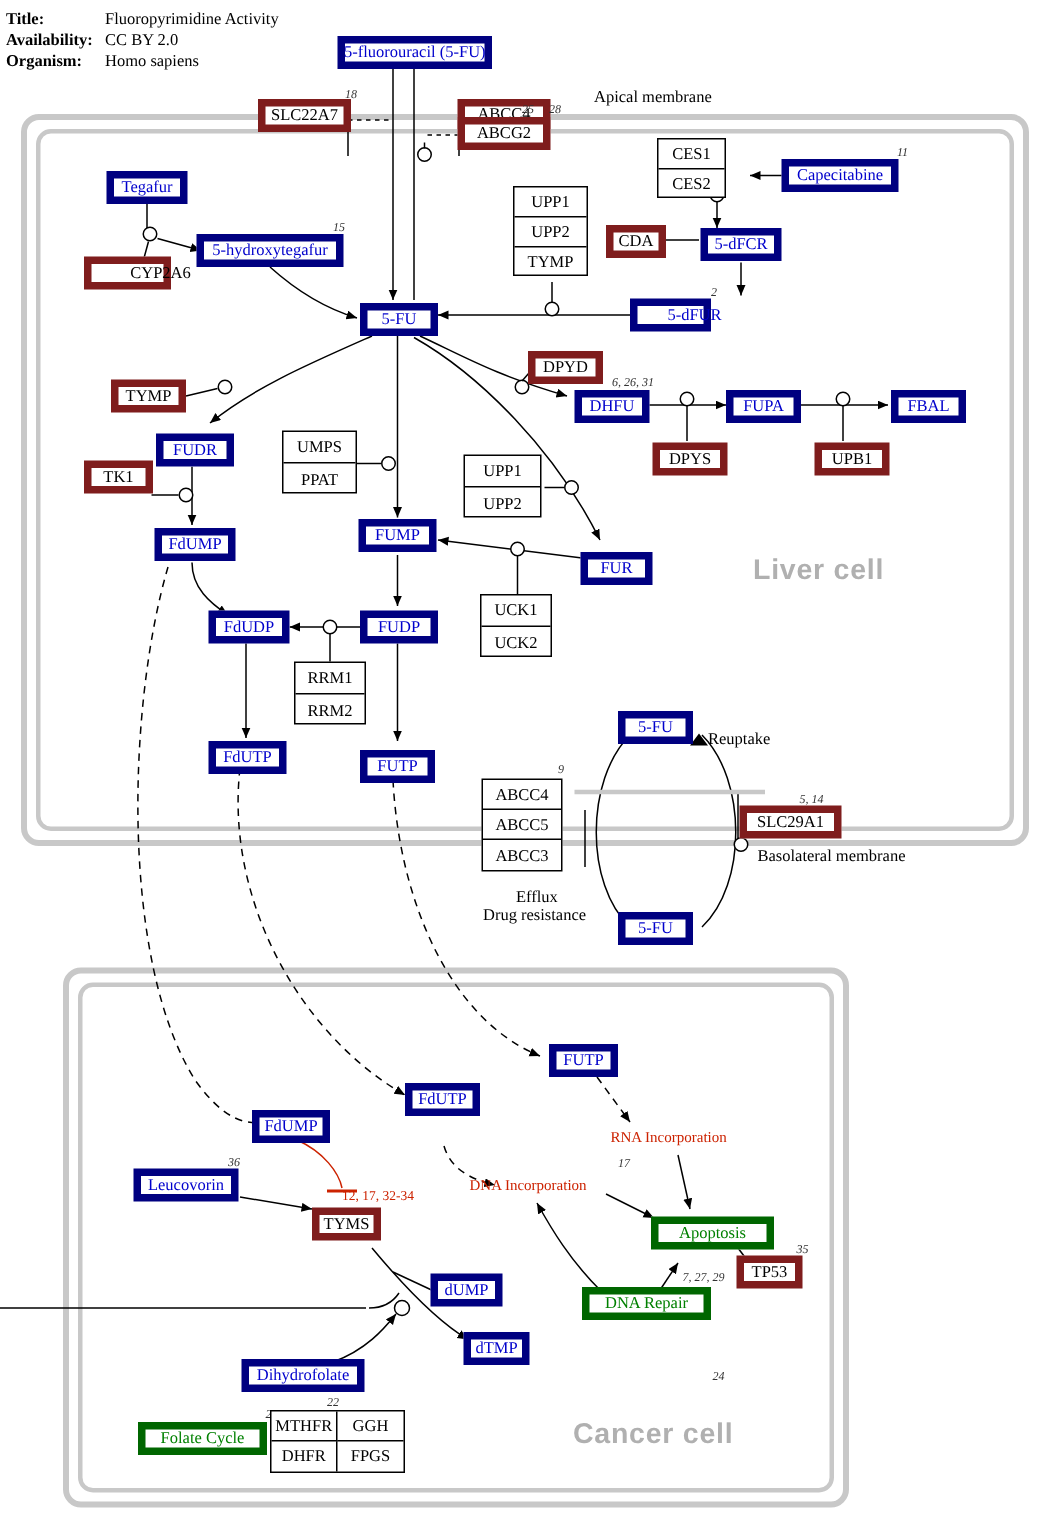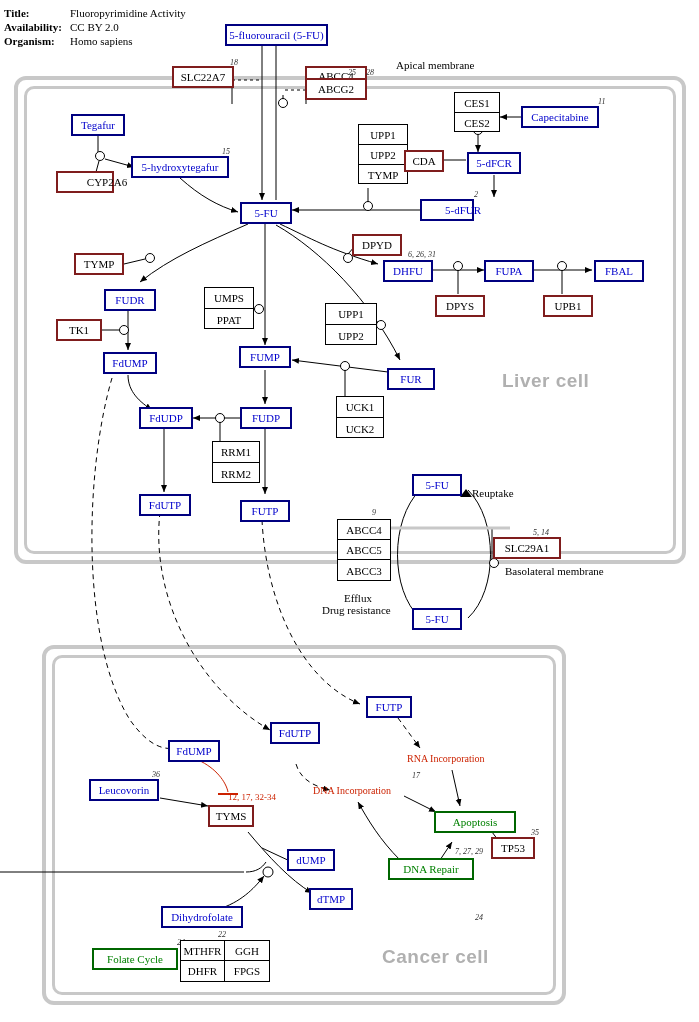--- a/index.html
+++ b/index.html
@@ -15,33 +15,33 @@
 
   
   .meta{position:absolute;left:4px;top:6px;font-size:11px;line-height:14px;}
   .meta .row{white-space:nowrap;}
   .meta .lbl{font-weight:bold;display:inline-block;min-width:66px;}
   .meta .val{font-weight:normal;}
 
   
   .node{
     position:absolute;
-    border:2px solid #7f1d1d;
+    border:5px solid #7f1d1d;
     background:#fff;
     font-size:11px;
     line-height:1;
     display:flex;align-items:center;justify-content:center;
     text-align:center;
     box-sizing:border-box;
     white-space:nowrap;
   }
   .gene{color:#0000cc;border-color:#000080;}
   .green{color:#008000;border-color:#006600;}
   .plain{color:#000;}
-  .grp{position:absolute;border:1px solid #000;box-sizing:border-box;background:#fff;margin-left:16px;}
+  .grp{position:absolute;border:1px solid #000;box-sizing:border-box;background:#fff;}
   .grp .cell{position:absolute;left:0;right:0;border-bottom:1px solid #000;display:flex;align-items:center;justify-content:center;font-size:11px;color:#000;box-sizing:border-box;}
   .grp .cell:last-child{border-bottom:none;}
   .grp2{position:absolute;border:1px solid #000;box-sizing:border-box;background:#fff;display:grid;}
   .grp2 .c{border-right:1px solid #000;border-bottom:1px solid #000;display:flex;align-items:center;justify-content:center;font-size:11px;box-sizing:border-box;}
 
   
   .compartment{
     position:absolute;
     border:4px solid #c8c8c8;
     border-radius:12px;
@@ -267,21 +267,21 @@
   <div class="node plain" style="left:74px;top:253px;width:50px;height:22px;">TYMP</div>
   <div class="node plain" style="left:352px;top:234px;width:50px;height:22px;">DPYD</div>
   <div class="node gene" style="left:383px;top:260px;width:50px;height:22px;">DHFU</div>
   <div class="ann sup" style="left:408px;top:250px;">6, 26, 31</div>
   <div class="node plain" style="left:435px;top:295px;width:50px;height:22px;">DPYS</div>
   <div class="node gene" style="left:484px;top:260px;width:50px;height:22px;">FUPA</div>
   <div class="node plain" style="left:543px;top:295px;width:50px;height:22px;">UPB1</div>
   <div class="node gene" style="left:594px;top:260px;width:50px;height:22px;">FBAL</div>
 
   <div class="node gene" style="left:104px;top:289px;width:52px;height:22px;">FUDR</div>
-  <div class="node plain" style="left:56px;top:319px;width:46px;height:22px;font-family:Liberation Serif, serif;">TK1</div>
+  <div class="node plain" style="left:56px;top:307px;width:46px;height:22px;font-family:Liberation Serif, serif;">TK1</div>
 
   <div class="grp" style="left:188px;top:287px;width:50px;height:42px;">
     <div class="cell" style="top:0;height:21px;">UMPS</div>
     <div class="cell" style="top:21px;height:21px;">PPAT</div>
   </div>
 
   <div class="grp" style="left:309px;top:303px;width:52px;height:42px;">
     <div class="cell" style="top:0;height:21px;">UPP1</div>
     <div class="cell" style="top:21px;height:21px;">UPP2</div>
   </div>

